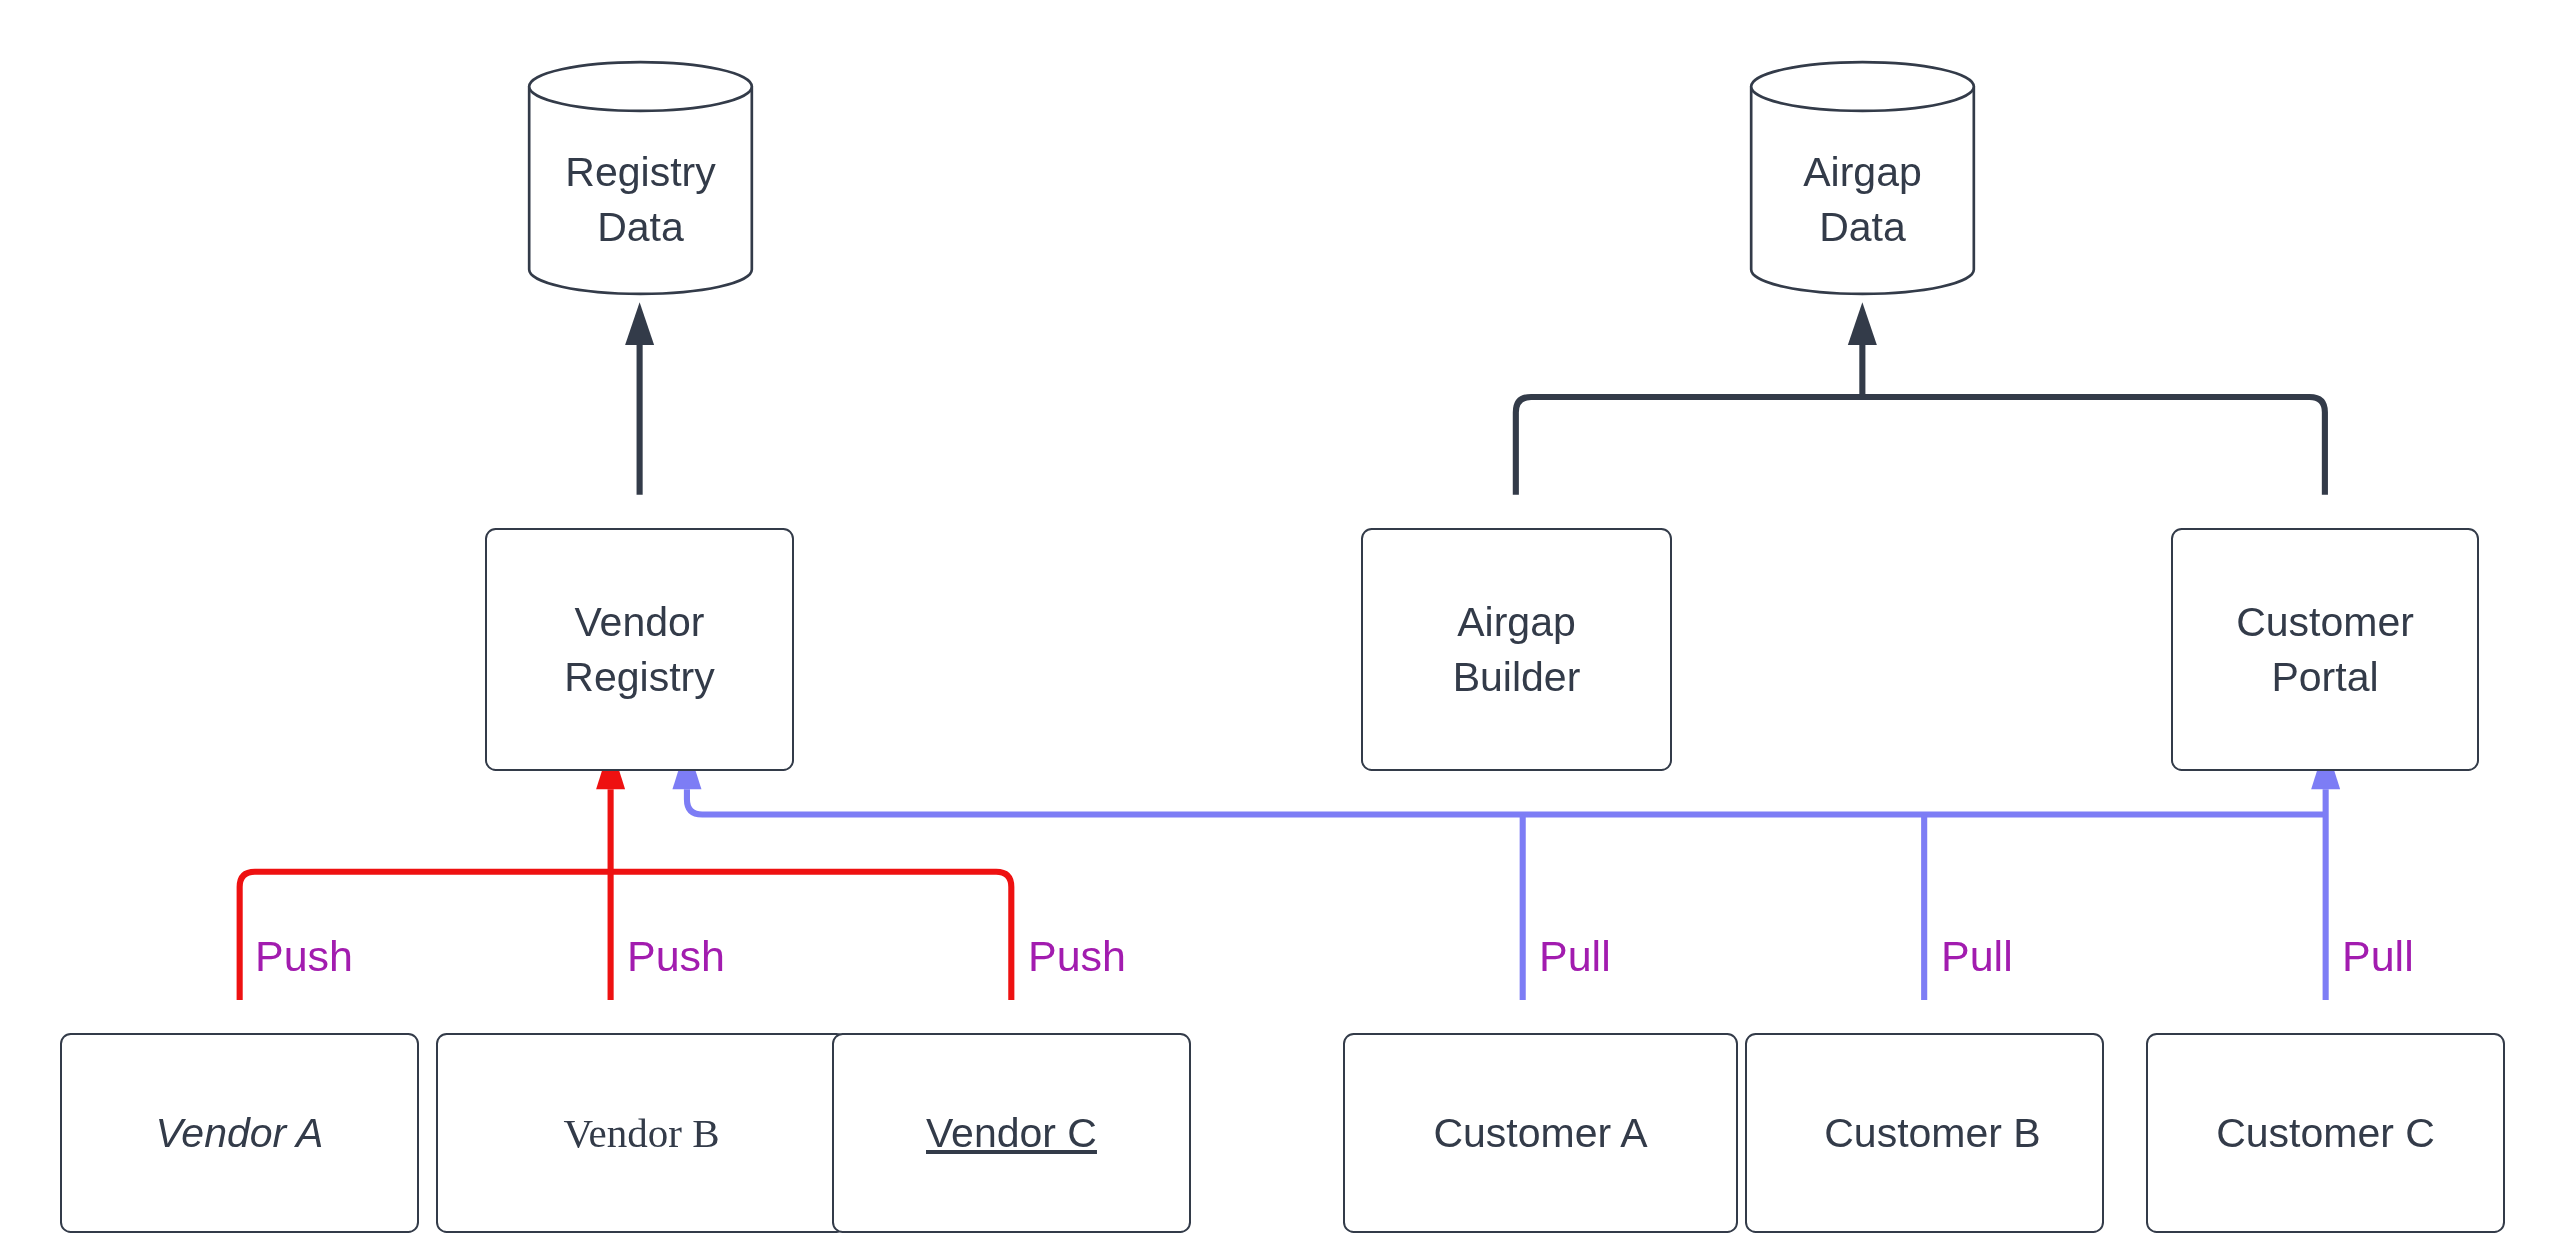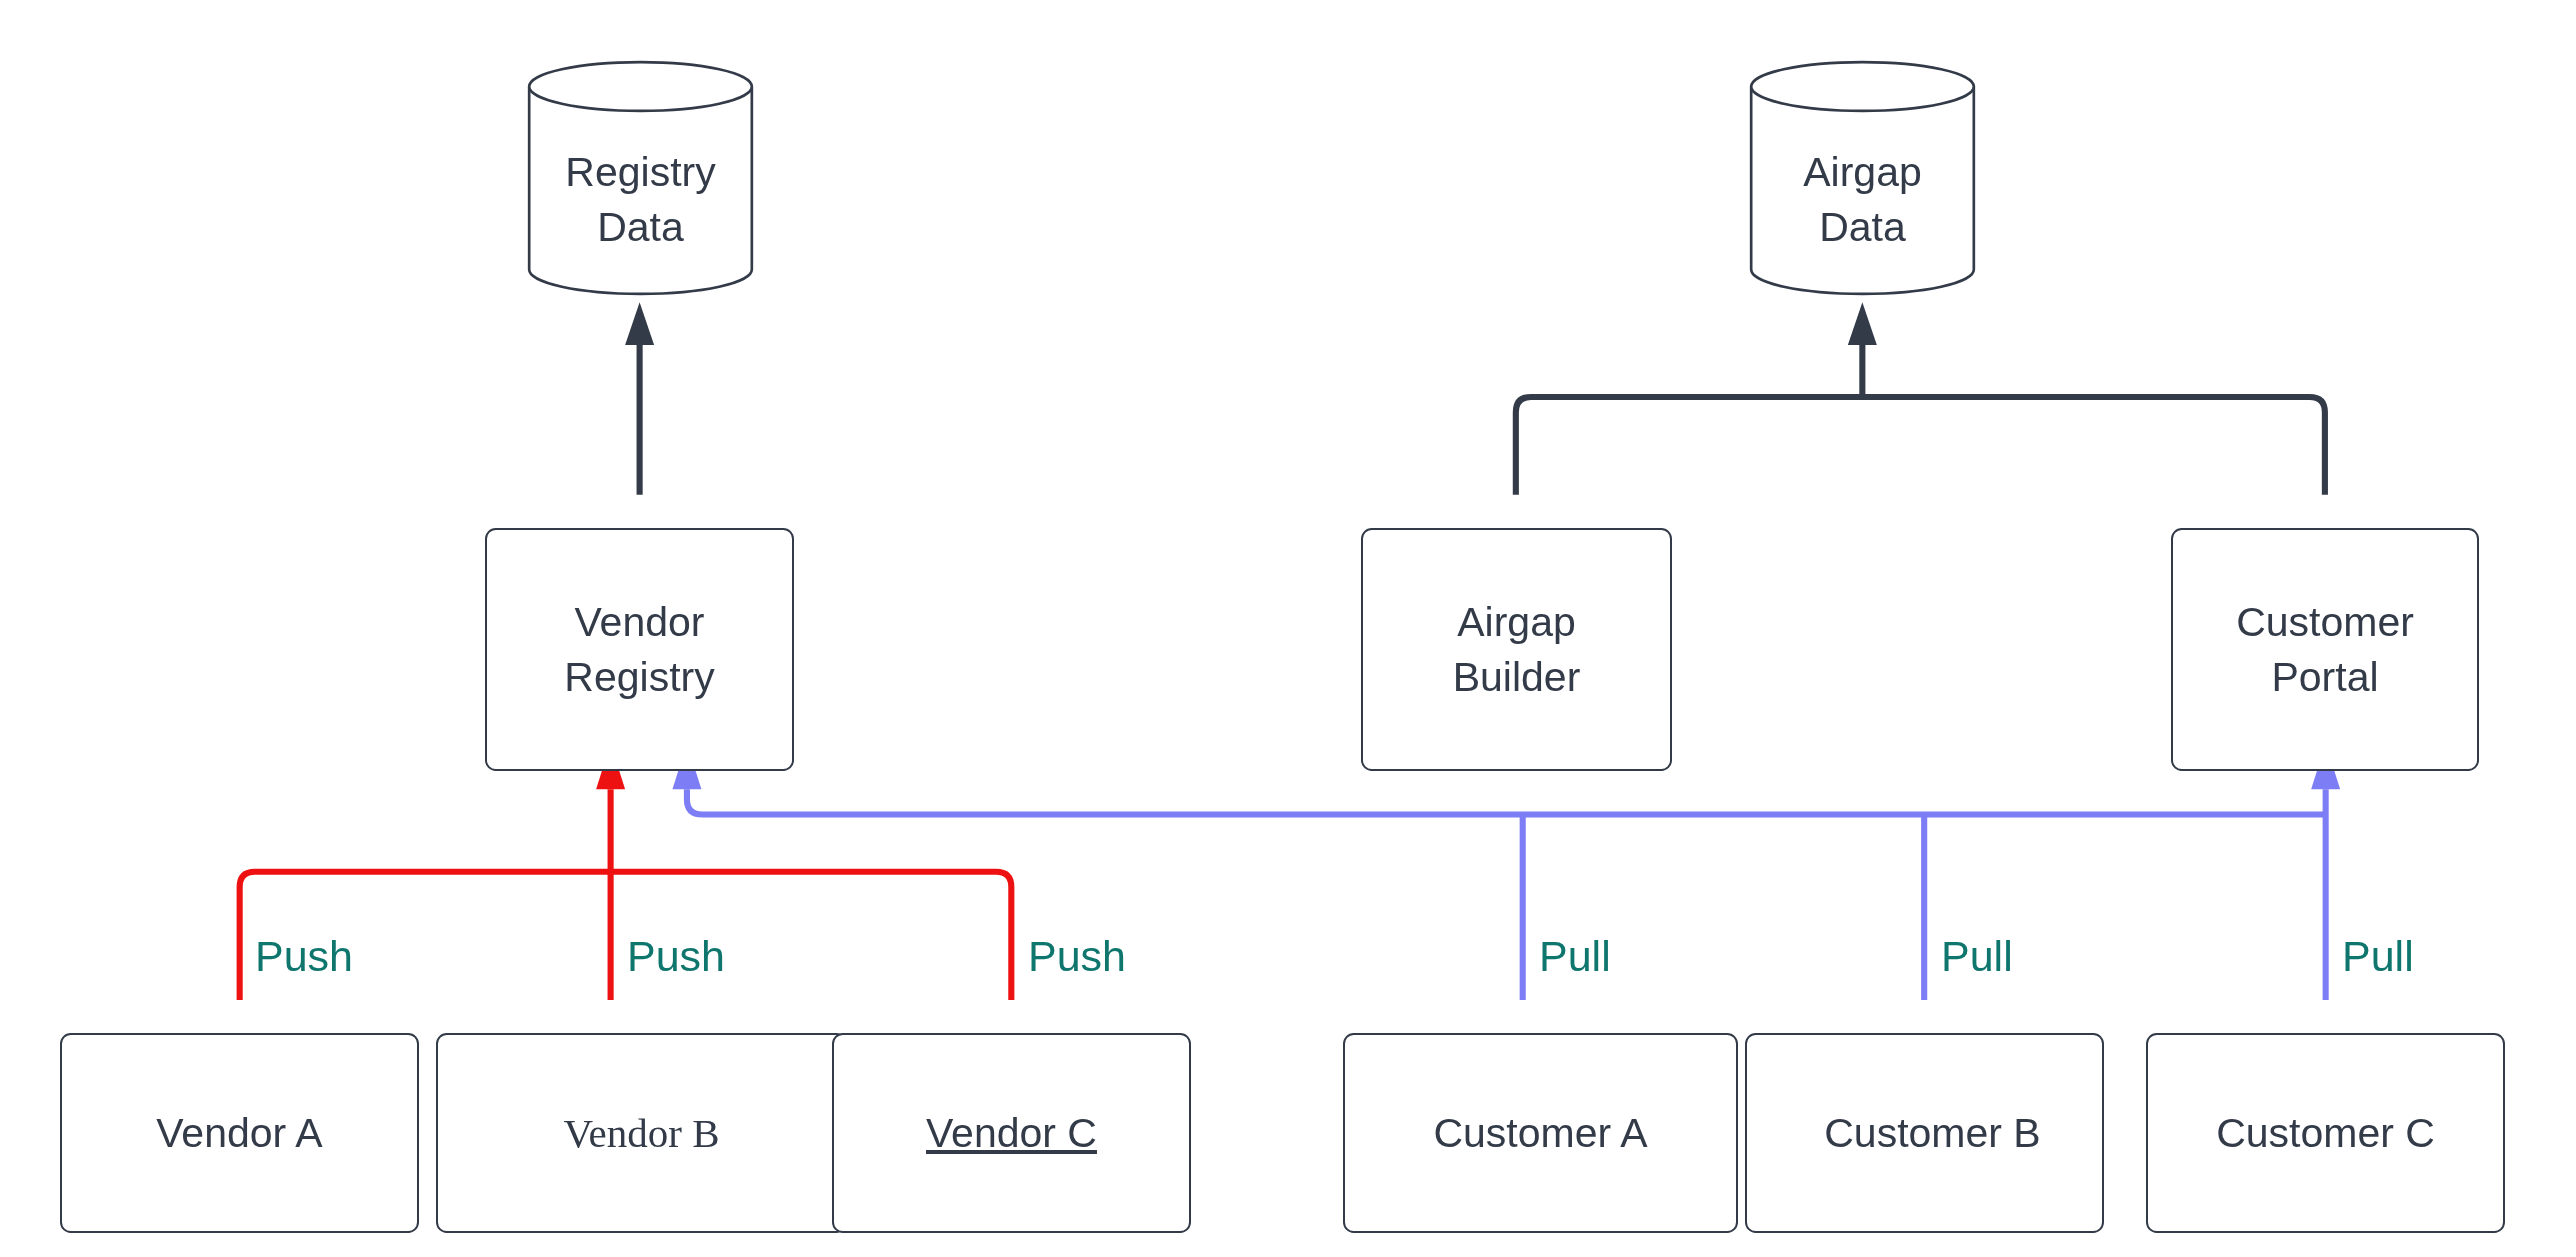--- a/index.html
+++ b/index.html
@@ -58,21 +58,21 @@
     right: 0;
     top: 89px;
     text-align: center;
     color: #333b49;
     font-size: 41px;
     line-height: 55px;
     white-space: pre-line;
   }
   .edge-label {
     position: absolute;
-    color: #0f766e;
+    color: #a21caf;
     font-size: 43px;
     line-height: 47px;
     white-space: nowrap;
   }
 </style>
 </head>
 <body>
 
 <div class="canvas">
 
@@ -123,21 +123,21 @@
   </div>
   <div class="node mid" style="left:1361px; width:311px;">
     <span>Airgap
 Builder</span>
   </div>
   <div class="node mid" style="left:2171px; width:308px;align-items:center;">
     <span>Customer
 Portal</span>
   </div>
 
-  <div class="node bottom" style="left:60px; width:359px;">
+  <div class="node bottom" style="left:60px; width:359px;font-style:italic;">
     <span>Vendor A</span>
   </div>
   <div class="node bottom" style="left:436px; width:411px;font-family:Liberation Serif, serif;">
     <span>Vendor B</span>
   </div>
   <div class="node bottom" style="left:832px; width:359px;text-decoration:underline;">
     <span>Vendor C</span>
   </div>
   <div class="node bottom" style="left:1343px; width:395px;">
     <span>Customer A</span>

